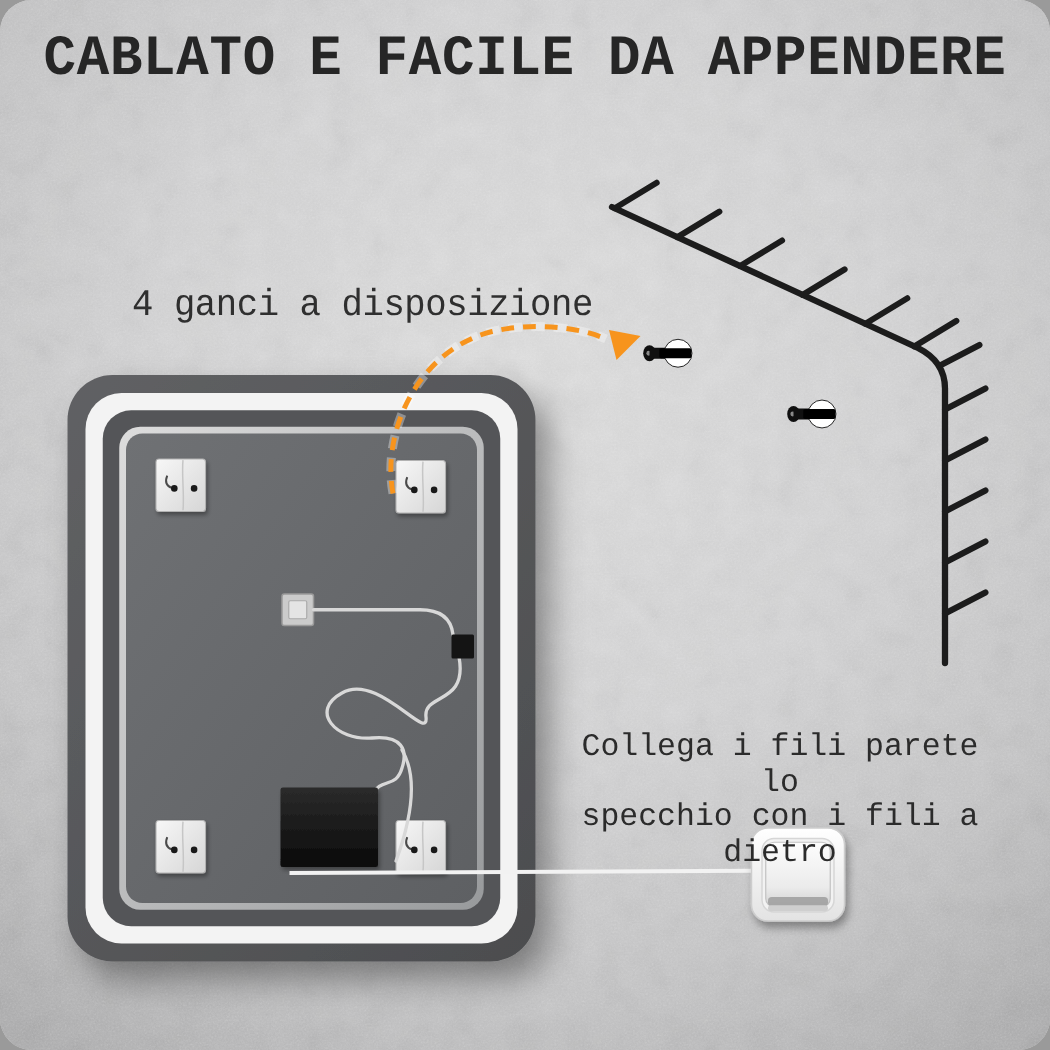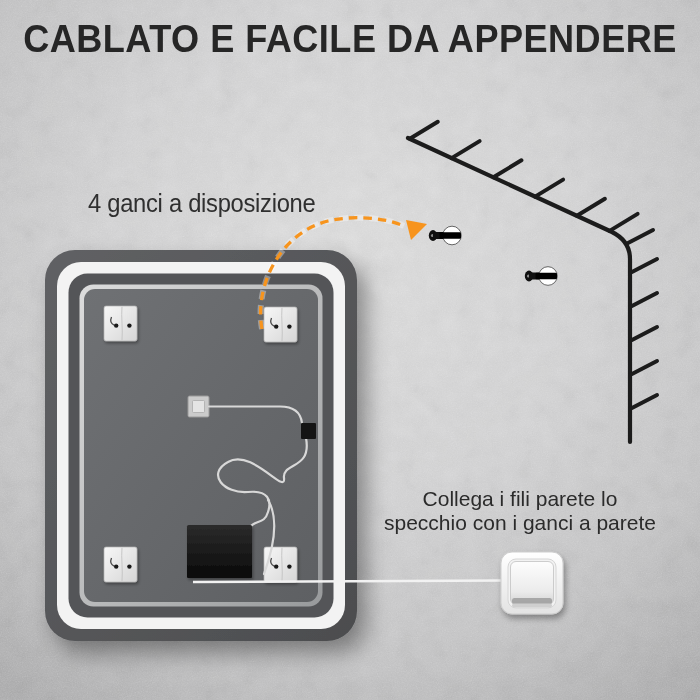--- a/index.html
+++ b/index.html
@@ -1,19 +1,20 @@
 <!DOCTYPE html>
 <html><head>
 <meta charset="utf-8">
 <style>
   html,body{margin:0;padding:0;background:#9a9a9a;}
   .stage{
     position:relative;width:700px;height:700px;overflow:hidden;
-    font-family:Liberation Sans, sans-serif;
+    font-family:Liberation Mono, monospace;
     background:#cfcfcf;
+    border-radius:21px;
   }
   .stage svg.scene{position:absolute;left:0;top:0;}
   .title{
     position:absolute;left:0;top:18px;width:700px;text-align:center;
     font-size:38px;font-weight:bold;letter-spacing:.5px;color:#262626;
     white-space:nowrap;transform:scaleX(.95);transform-origin:50% 50%;
   }
   .hooks-label{
     position:absolute;left:88px;top:189px;
     font-size:25px;letter-spacing:-.3px;color:#2f2f2f;white-space:nowrap;
@@ -182,16 +183,16 @@
       <rect x="512" y="603.5" width="40" height="4" rx="2" fill="#CFCFCF"></rect>
     </g>
   </svg>
 
   <div class="title">CABLATO E FACILE DA APPENDERE</div>
 
   <div class="hooks-label">4 ganci a disposizione</div>
 
   <div class="connect-label">
     <div>Collega i fili parete lo</div>
-    <div>specchio con i ganci a parete</div>
+    <div>specchio con i fili a dietro</div>
   </div>
 
 </div>
 
 </body></html>

